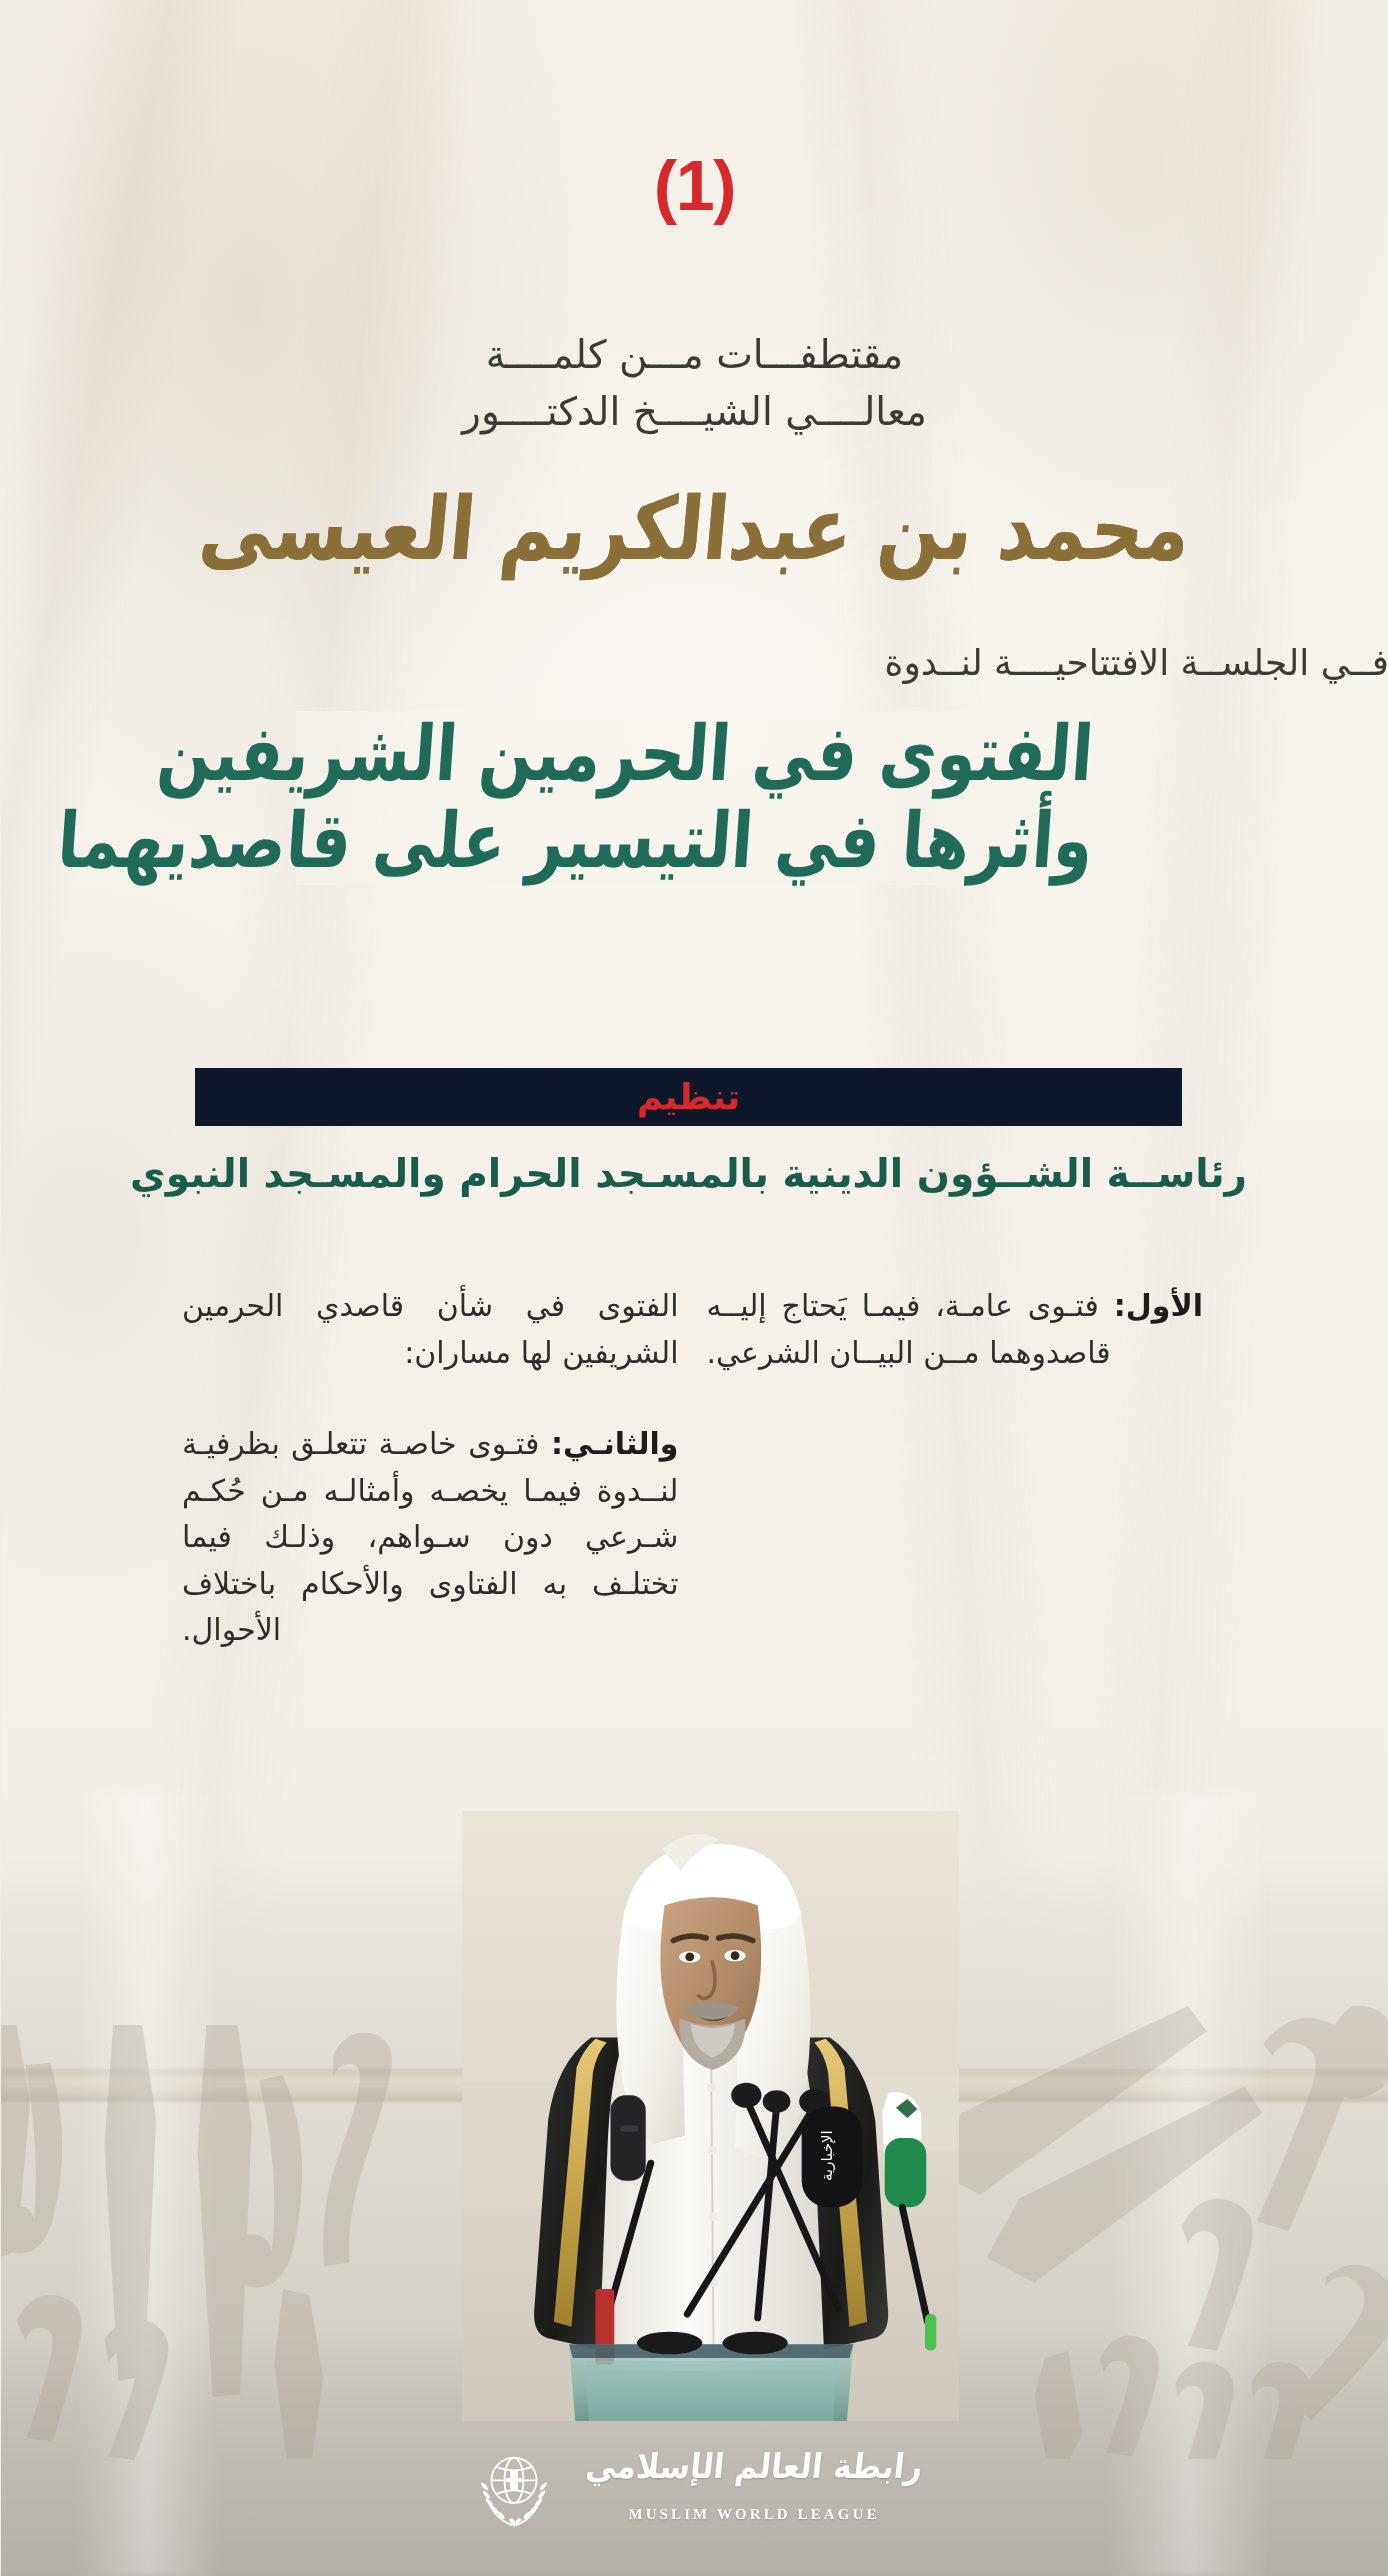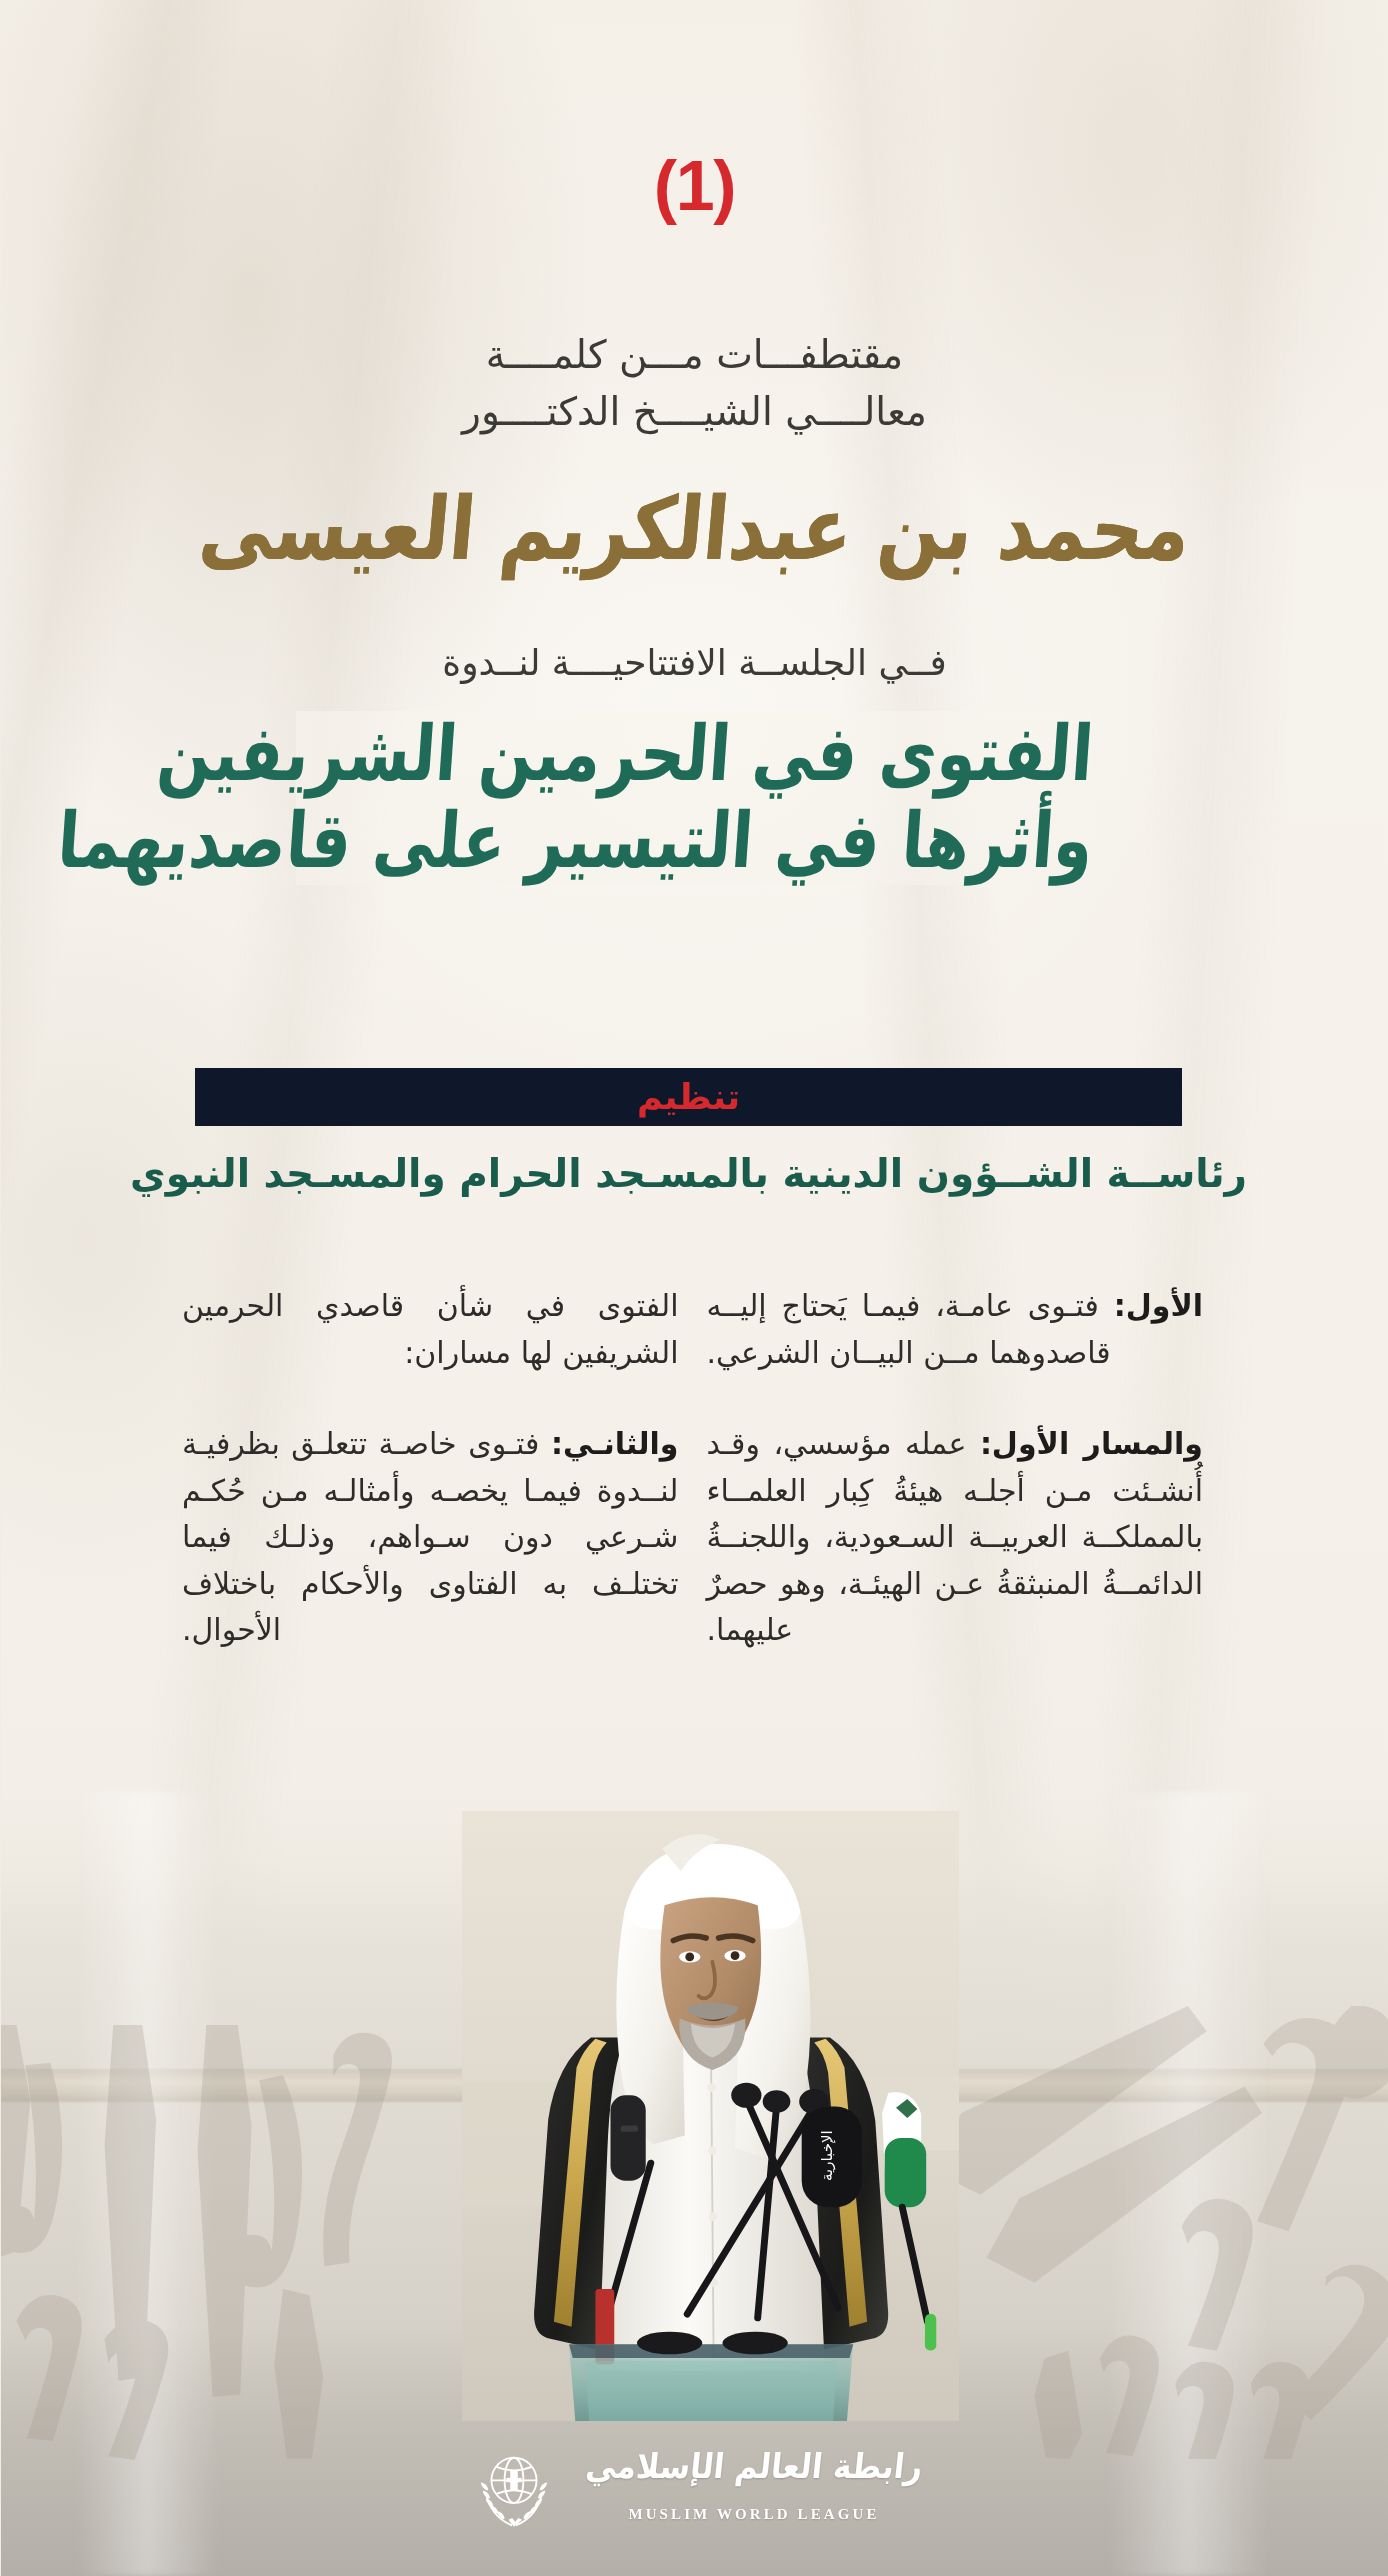--- a/index.html
+++ b/index.html
@@ -104,21 +104,20 @@
     font-weight:700;
     letter-spacing:-3.8px;
     transform:skewX(-5deg) scaleY(1.18);
     text-shadow:0 0 0.6px #8a7038;
     white-space:nowrap;
   }
 
   
   .session-line{
     position:absolute; left:0; right:0; top:640px;
-    text-align:center;
     color:#3b3a35;
     font-size:36px;
     letter-spacing:1.3px;
     line-height:1.3;
     white-space:nowrap;
   }
 
   
   .seminar{
     position:absolute; left:296px; right:296px; top:711px;
@@ -281,21 +280,20 @@
 
 <div class="body-grid">
 
   <div class="col">
     <p class="para rtl-last-right"><span>الفتوى في شأن قاصدي الحرمين الشريفين لها مساران:</span></p>
     <p class="para"><b>والثانـي:</b><span> فتـوى خاصـة تتعلـق بظرفيـة لنــدوة فيمـا يخصـه وأمثالـه مـن حُكـم شـرعي دون سـواهم، وذلـك فيما تختلـف به الفتاوى والأحكام باختلاف الأحوال.</span></p>
   </div>
 
   <div class="col">
     <p class="para"><b>الأول:</b><span> فتـوى عامـة، فيمـا يَحتاج إليــه قاصدوهما مــن البيــان الشرعي.</span></p>
-    <p class="para"><b>والمسار الأول:</b><span> عمله مؤسسي، وقـد أُنشـئت مـن أجلـه هيئةُ كِبار العلمــاء بالمملكــة العربيــة السـعودية، واللجنــةُ الدائمــةُ المنبثقةُ عـن الهيئـة، وهو حصرٌ عليهما.</span></p>
   </div>
 
 </div>
 
 <div class="photo">
   <svg width="497" height="610" viewBox="0 0 790 970">
     <defs>
       <linearGradient id="wallG" x1="0" y1="0" x2="0" y2="1">
         <stop offset="0%" stop-color="#e9e3d8"></stop>
         <stop offset="55%" stop-color="#ded8cc"></stop>

